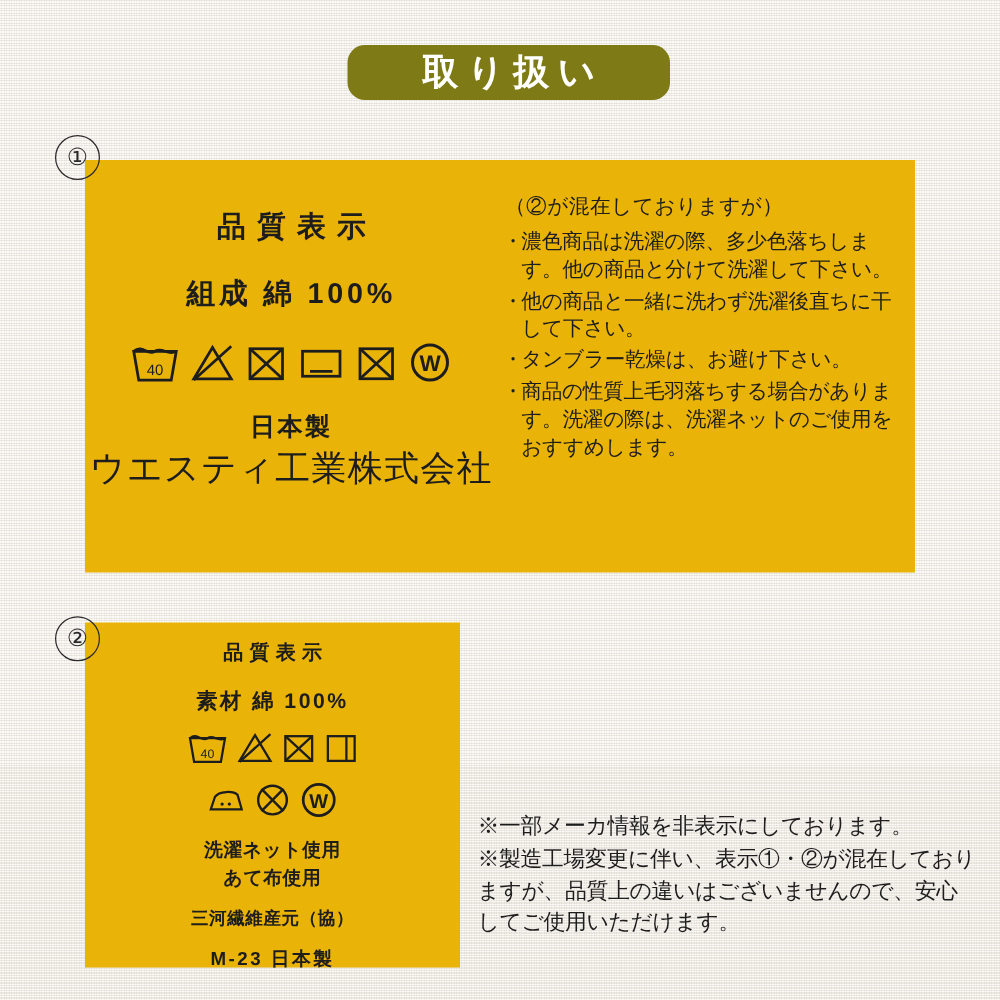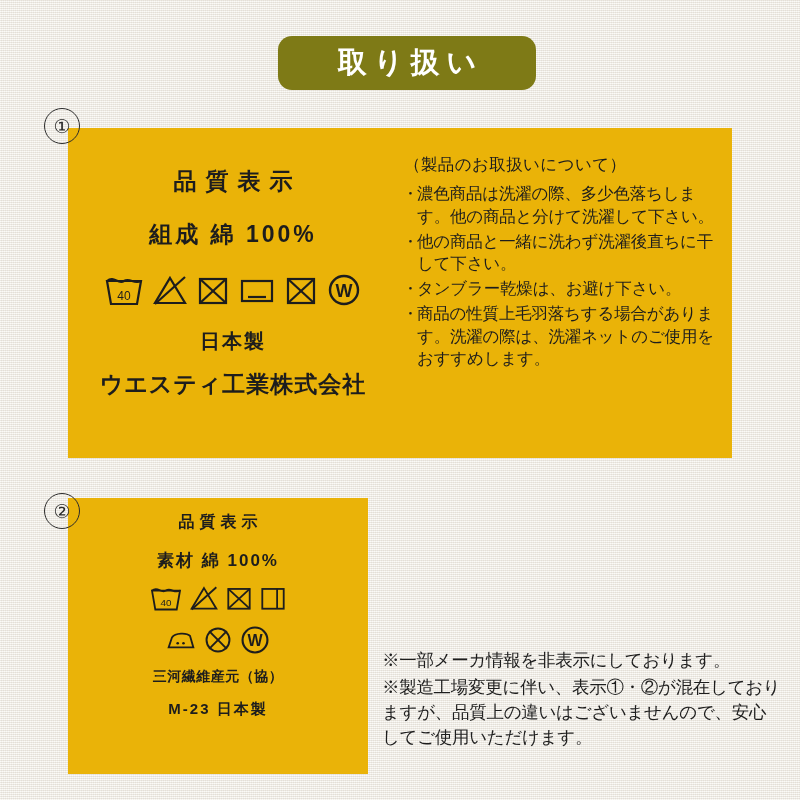--- a/index.html
+++ b/index.html
@@ -22,21 +22,21 @@
       repeating-linear-gradient(0deg, rgba(255,255,255,0.45) 0px, rgba(255,255,255,0.45) 1px, rgba(205,198,185,0.25) 1px, rgba(205,198,185,0.25) 2px),
       repeating-linear-gradient(90deg, rgba(255,255,255,0.35) 0px, rgba(255,255,255,0.35) 1px, rgba(205,198,185,0.2) 1px, rgba(205,198,185,0.2) 2px);
     pointer-events: none;
   }
 
   .header-banner {
     position: absolute;
     left: 278px;
     top: 36px;
     width: 258px;
-    height: 54px;
+    height: 44px;
     background: #7e7a16;
     border-radius: 14px;
     display: flex;
     align-items: center;
     justify-content: center;
   }
   .header-banner .title {
     color: #ffffff;
     font-size: 29px;
     letter-spacing: 7px;
@@ -101,24 +101,24 @@
     letter-spacing: 3px;
     font-weight: bold;
   }
   .p1-left .l-made {
     margin-top: 20px;
     font-size: 20px;
     letter-spacing: 2px;
     font-weight: bold;
   }
   .p1-left .l-company {
-    margin-top: 14px;
-    font-size: 23px;
+    margin-top: 1px;
+    font-size: 28px;
     letter-spacing: 1px;
-    font-weight: bold;
+    font-weight: normal;
   }
 
   .symbol-row {
     display: flex;
     justify-content: center;
     align-items: center;
     gap: 8px;
     margin-top: 22px;
     text-align: center;
   }
@@ -284,21 +284,21 @@
           <text x="18" y="25" font-size="18" font-weight="bold" font-family="Liberation Sans, sans-serif" text-anchor="middle" fill="#1d1d1d">W</text>
         </svg>
       </span>
     </div>
 
     <div class="l-made">日本製</div>
     <div class="l-company">ウエスティ工業株式会社</div>
   </div>
 
   <div class="p1-right">
-    <div class="r-head">（製品のお取扱いについて）</div>
+    <div class="r-head">（②が混在しておりますが）</div>
     <ul>
       <li>濃色商品は洗濯の際、多少色落ちします。他の商品と分けて洗濯して下さい。</li>
       <li>他の商品と一緒に洗わず洗濯後直ちに干して下さい。</li>
       <li>タンブラー乾燥は、お避け下さい。</li>
       <li>商品の性質上毛羽落ちする場合があります。洗濯の際は、洗濯ネットのご使用をおすすめします。</li>
     </ul>
   </div>
 </div>
 
 <div class="badge" id="badge2">②</div>
@@ -353,20 +353,24 @@
         </svg>
       </span>
       <span>
         <svg width="32" height="32" viewBox="0 0 36 36">
           <circle cx="18" cy="18" r="14" fill="none" stroke="#1d1d1d" stroke-width="2.4"></circle>
           <text x="18" y="25" font-size="18" font-weight="bold" font-family="Liberation Sans, sans-serif" text-anchor="middle" fill="#1d1d1d">W</text>
         </svg>
       </span>
     </div>
 
+    <div class="t3">
+      <div>洗濯ネット使用</div>
+      <div>あて布使用</div>
+    </div>
     <div class="t4">三河繊維産元（協）</div>
     <div class="t5">M-23  日本製</div>
   </div>
 </div>
 
 <div class="notes">
   <p>※一部メーカ情報を非表示にしております。</p>
   <p class="indent">※製造工場変更に伴い、表示①・②が混在しておりますが、品質上の違いはございませんので、安心してご使用いただけます。</p>
 </div>
 

